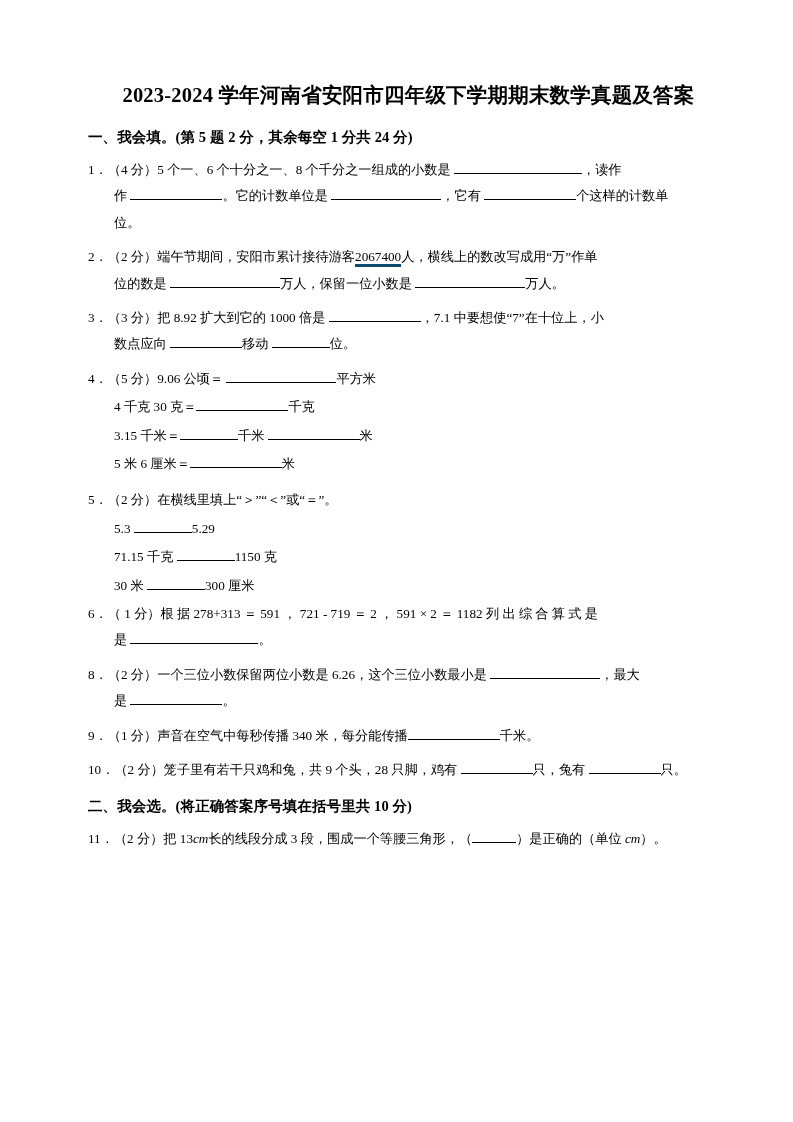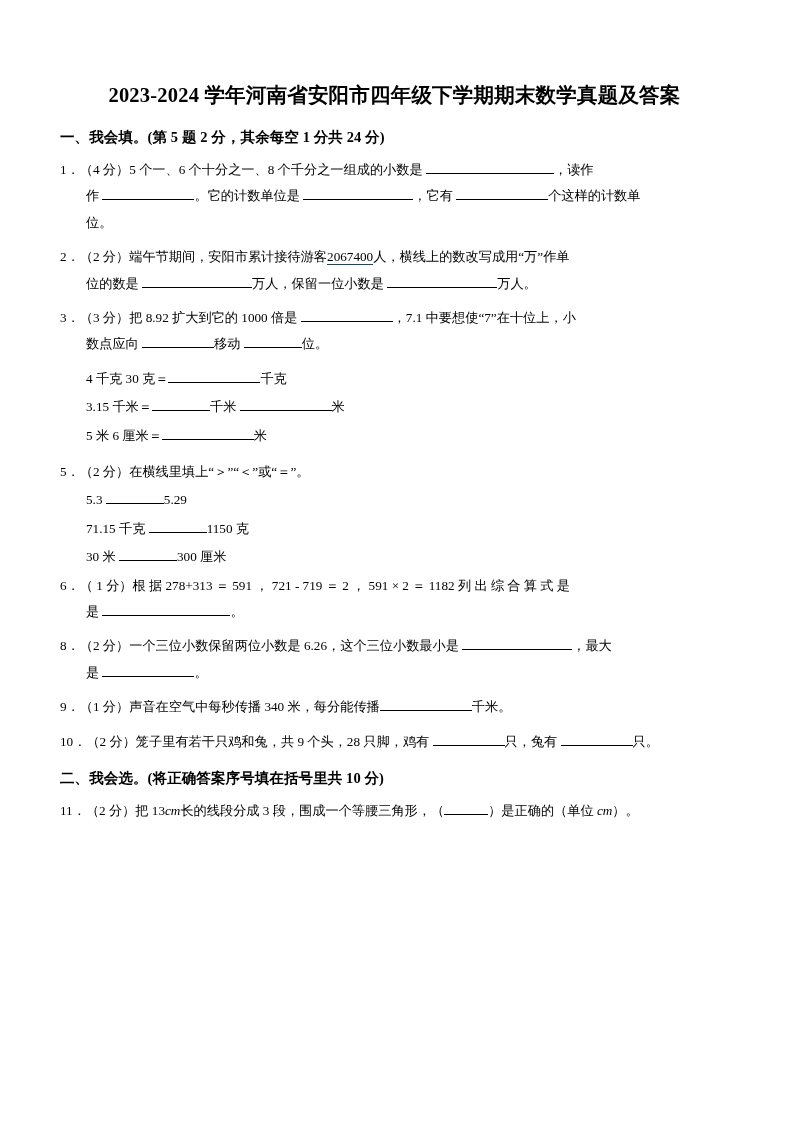--- a/index.html
+++ b/index.html
@@ -11,21 +11,21 @@
     width: 793px;
     height: 1122px;
     font-family: "Liberation Serif", "DejaVu Serif", serif;
     color: #000000;
     position: relative;
   }
   .page {
     width: 793px;
     height: 952px;
     box-sizing: border-box;
-    padding: 78px 64px 40px 60px;
+    padding: 78px 64px 40px 88px;
     position: relative;
   }
   h1.doc-title {
     font-family: "Liberation Serif", "DejaVu Serif", serif;
     font-size: 20.5px;
     font-weight: bold;
     text-align: center;
     line-height: 1.75;
     margin: 0 0 6px 0;
     letter-spacing: 0.2px;
@@ -57,21 +57,21 @@
     vertical-align: baseline;
     height: 1em;
   }
   .b-xs { width: 44px; }
   .b-sm { width: 58px; }
   .b-md { width: 72px; }
   .b-lg { width: 92px; }
   .b-xl { width: 110px; }
   .b-2xl { width: 128px; }
   .u-num {
-    border-bottom: 1px solid #0c4a6e;
+    border-bottom: 3px solid #0c4a6e;
     margin-top: 48px;
   }
   .ital {
     font-style: italic;
   }
   .q6 {
     text-align: justify;
     text-justify: inter-character;
   }
 </style>
@@ -102,20 +102,24 @@
   </p>
 
   <p class="q">
     <span>3．</span><span>（3 分）</span><span>把 8.92 扩大到它的 1000 倍是</span>
     <span class="blank b-lg"></span><span>，7.1 中要想使“7”在十位上，小</span><br>
     <span class="indent" style="width:26px"></span><span>数点应向</span>
     <span class="blank b-md"></span><span>移动</span>
     <span class="blank b-sm"></span><span>位。</span>
   </p>
 
+  <p class="q" style="margin-bottom:2px">
+    <span>4．</span><span>（5 分）</span><span>9.06 公顷＝</span>
+    <span class="blank b-xl"></span><span>平方米</span>
+  </p>
   <p class="sub">
     <span>4 千克 30 克＝</span><span class="blank b-lg"></span><span>千克</span>
   </p>
   <p class="sub">
     <span>3.15 千米＝</span><span class="blank b-sm"></span><span>千米</span>
     <span class="blank b-lg"></span><span>米</span>
   </p>
   <p class="sub" style="margin-bottom:10px">
     <span>5 米 6 厘米＝</span><span class="blank b-lg"></span><span>米</span>
   </p>

